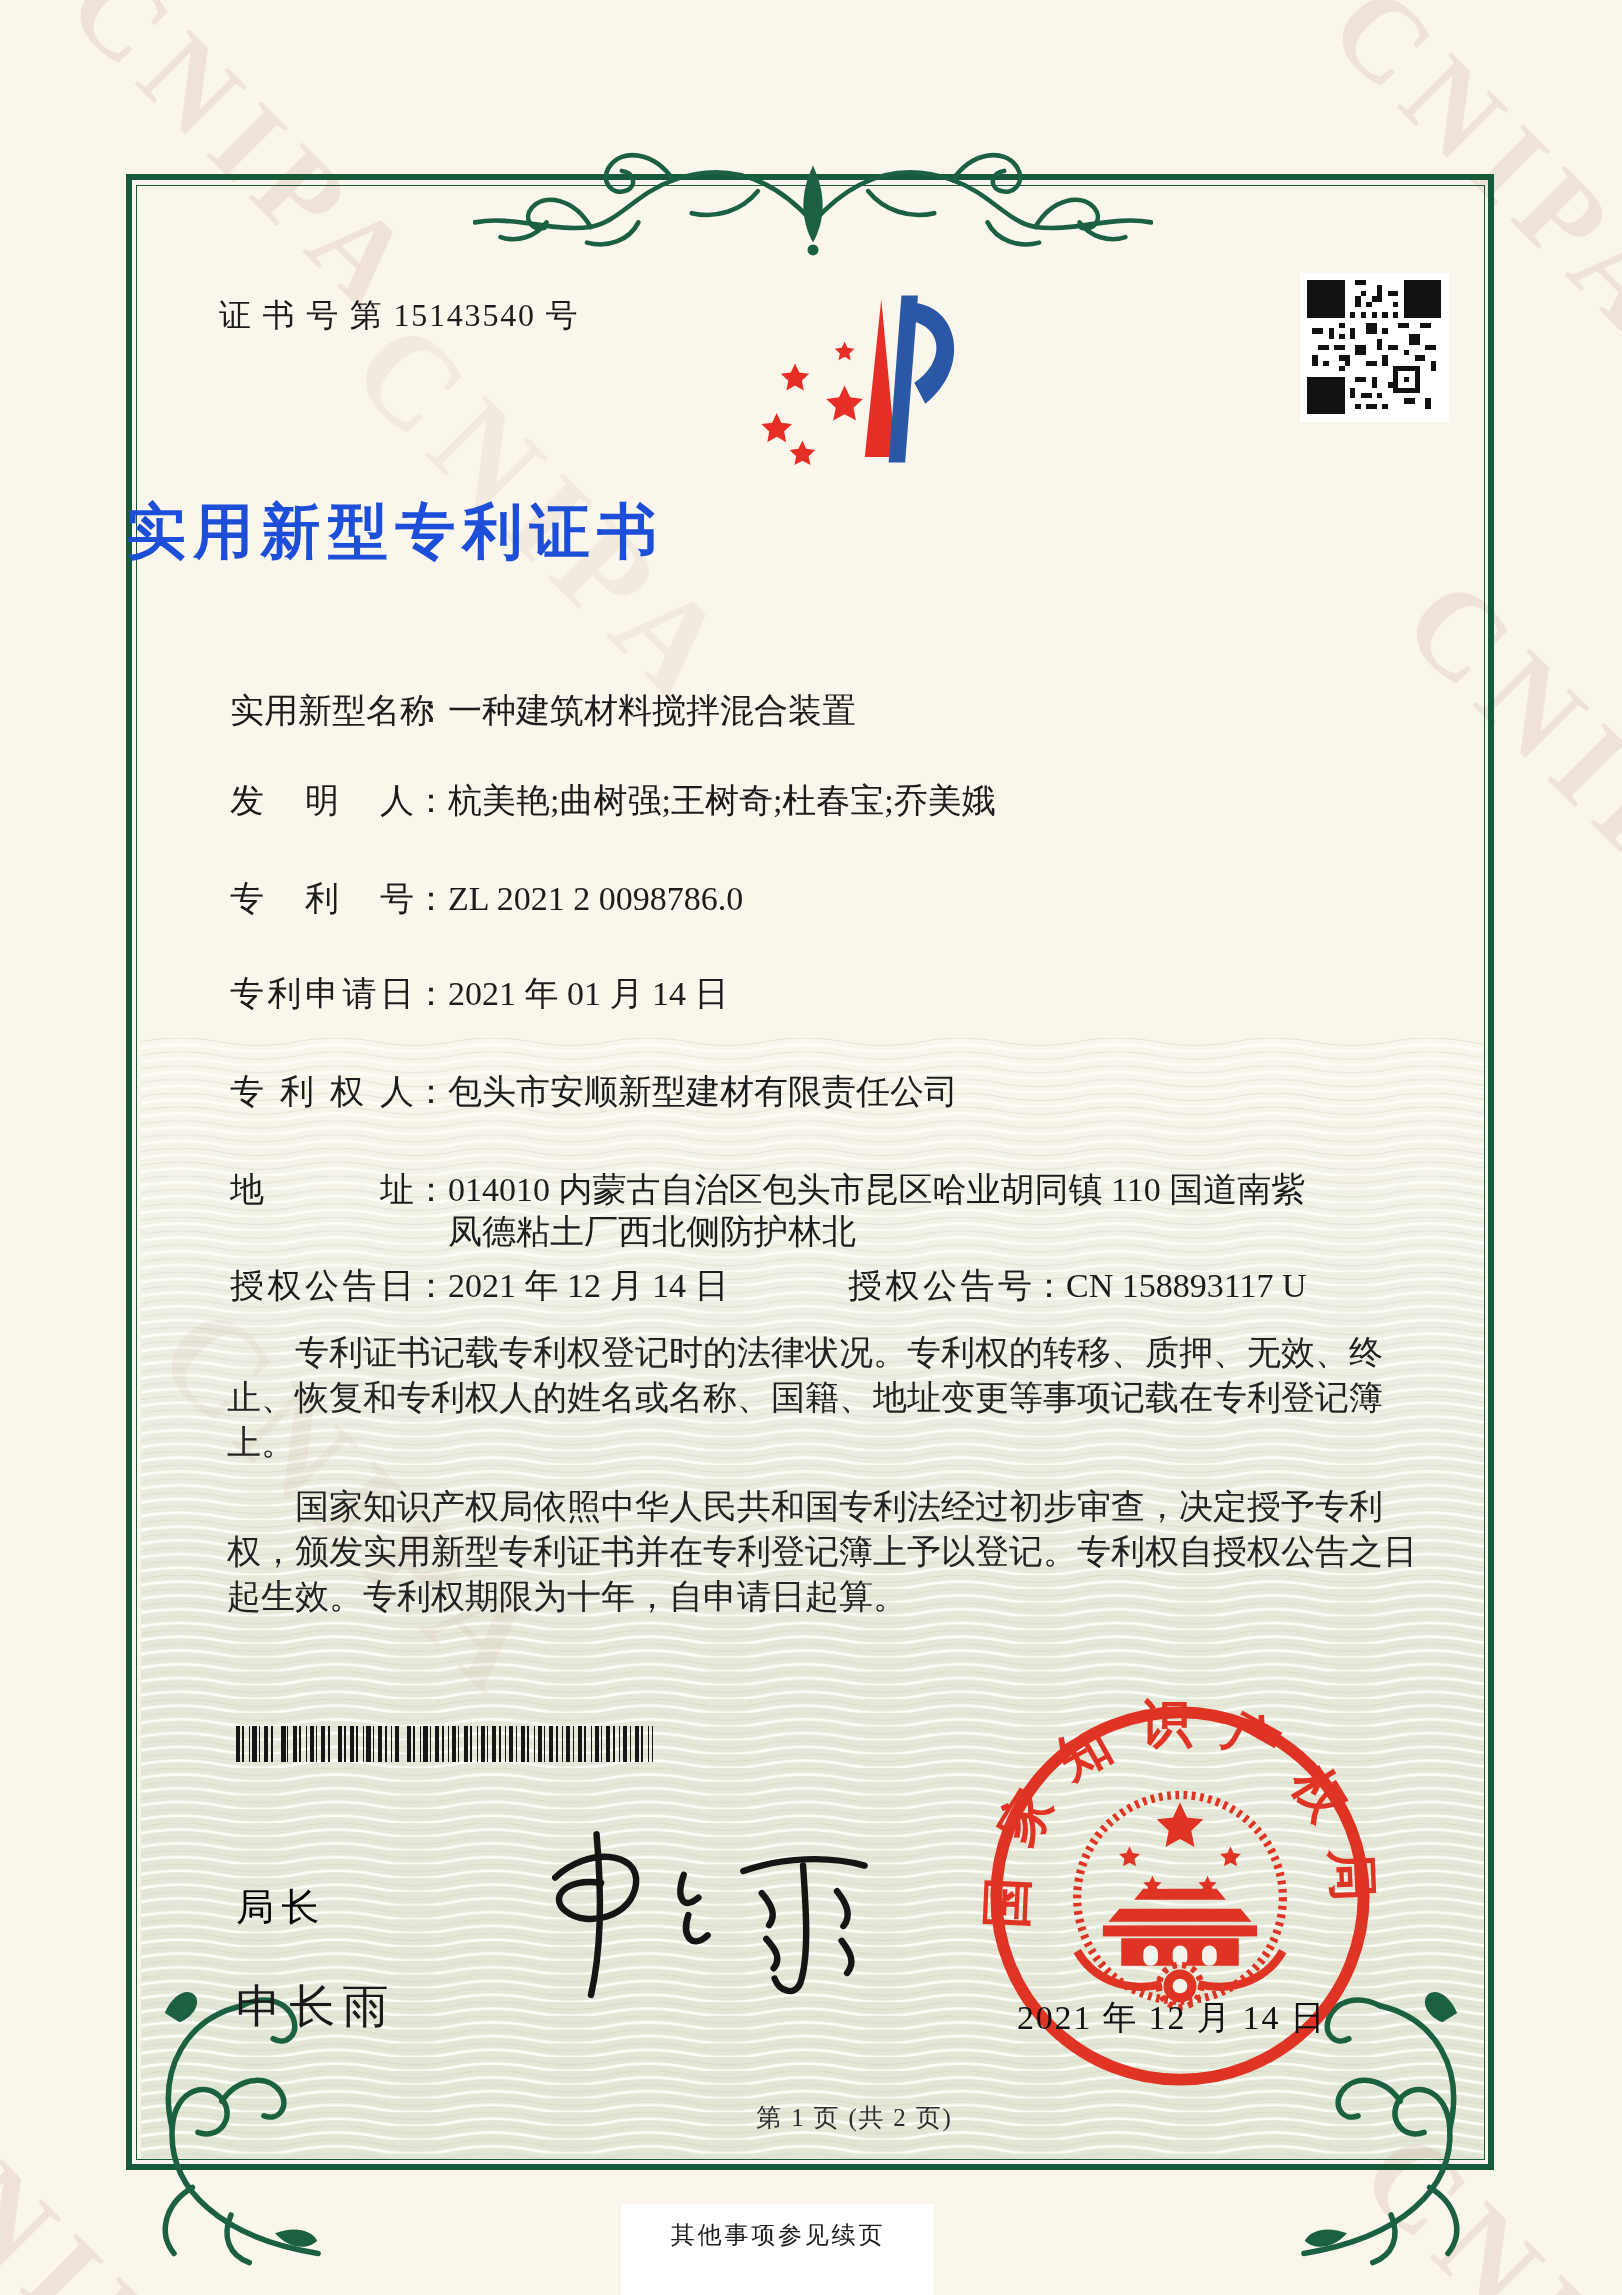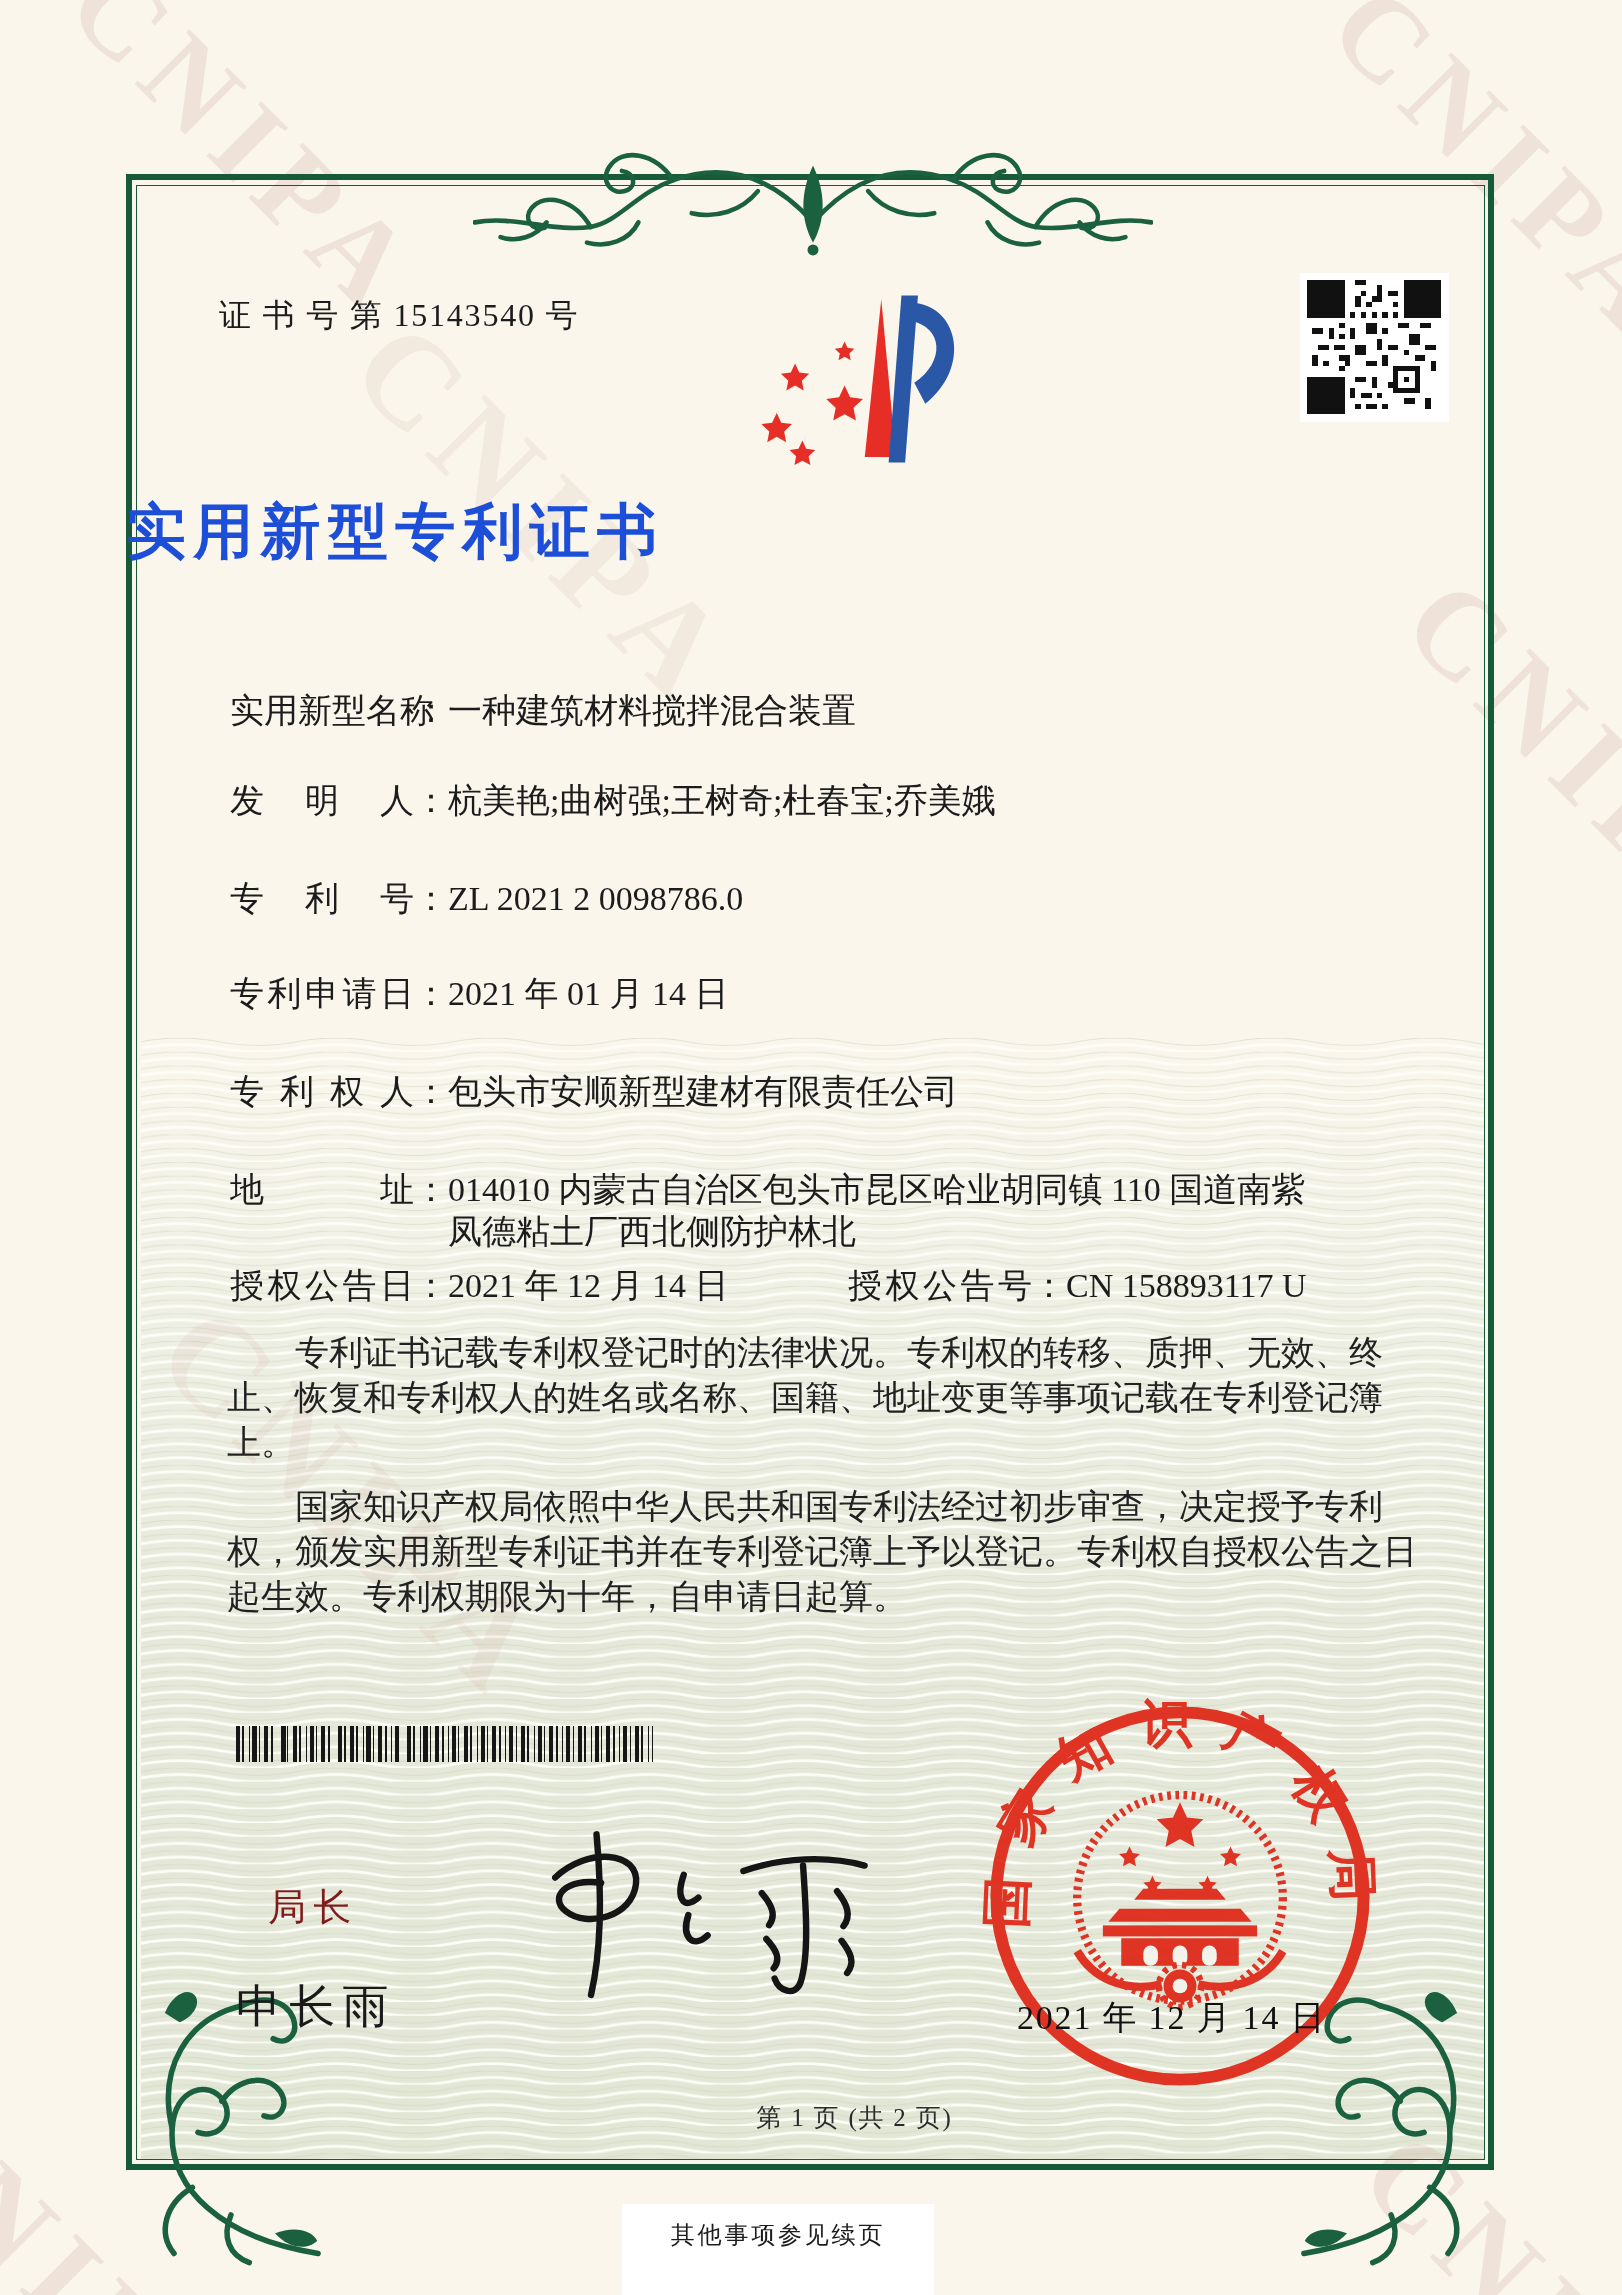--- a/index.html
+++ b/index.html
@@ -77,21 +77,21 @@
   .barcode{
     left:236px;top:1726px;width:417px;height:36px;z-index:5;
     background:repeating-linear-gradient(90deg,
       #161616 0 3.7px, rgba(0,0,0,0) 3.7px 6.4px,
       #161616 6.4px 8.3px, rgba(0,0,0,0) 8.3px 13px,
       #161616 13px 13.8px, rgba(0,0,0,0) 13.8px 16.5px,
       #161616 16.5px 21px, rgba(0,0,0,0) 21px 23px,
       #161616 23px 24px, rgba(0,0,0,0) 24px 28.5px);
   }
   .role{left:236px;top:1882px;font-size:38px;letter-spacing:7.3px;z-index:5;
-        font-family:"Liberation Sans",sans-serif;font-weight:500;color:#7f1d1d;margin-left:32px;}
+        font-family:"Liberation Sans",sans-serif;font-weight:500;color:#000000;}
   .signer{left:236px;top:1976px;font-size:46px;letter-spacing:7.3px;z-index:5;
         font-family:"Liberation Sans",sans-serif;font-weight:500;color:#1a1a1a;}
   .signature{left:500px;top:1827px;width:395px;height:179px;z-index:5;}
 
   
   .seal{left:978px;top:1694px;width:404px;height:404px;z-index:5;opacity:.95;}
   .seal-date{left:1017px;top:1995px;font-size:34px;letter-spacing:1.8px;color:#101010;z-index:6;white-space:nowrap;}
 
   
   .page-num{left:126px;top:2101px;width:1369px;text-align:center;font-size:25px;letter-spacing:1.8px;z-index:5;color:#2a2a2a;padding-left:44px;}

